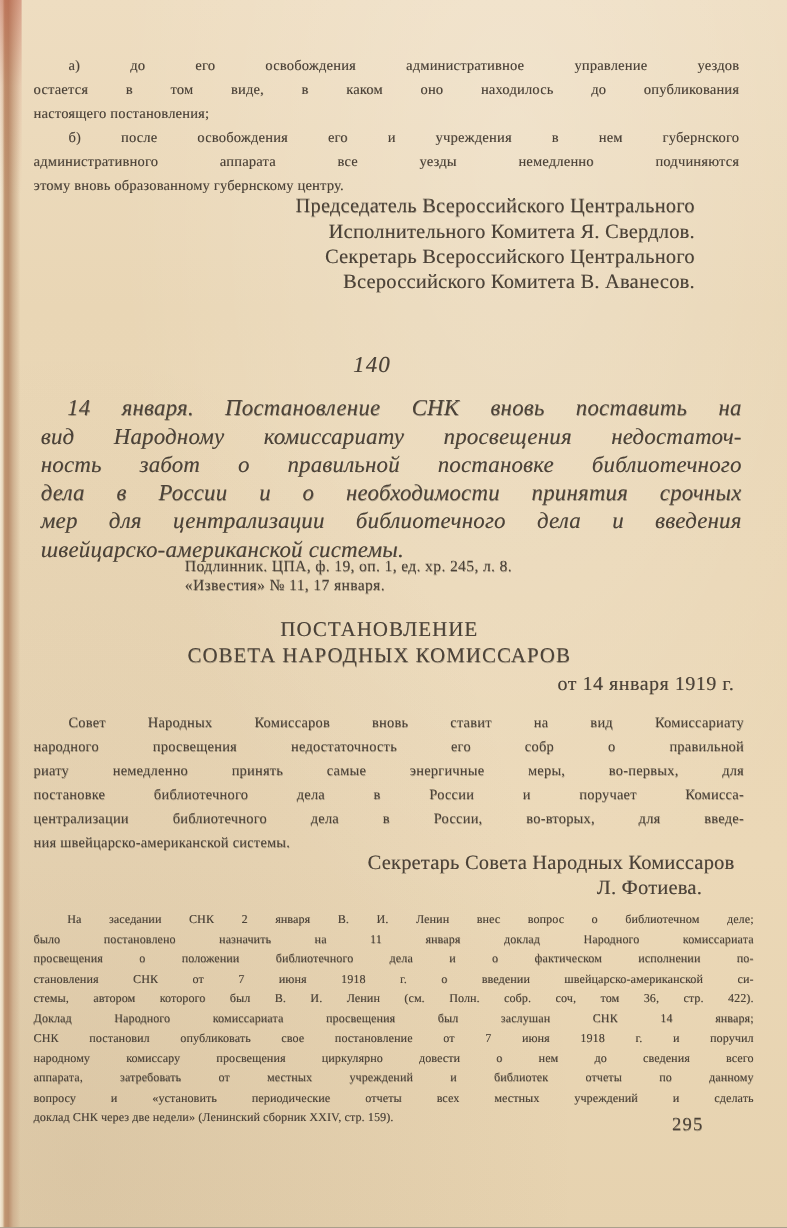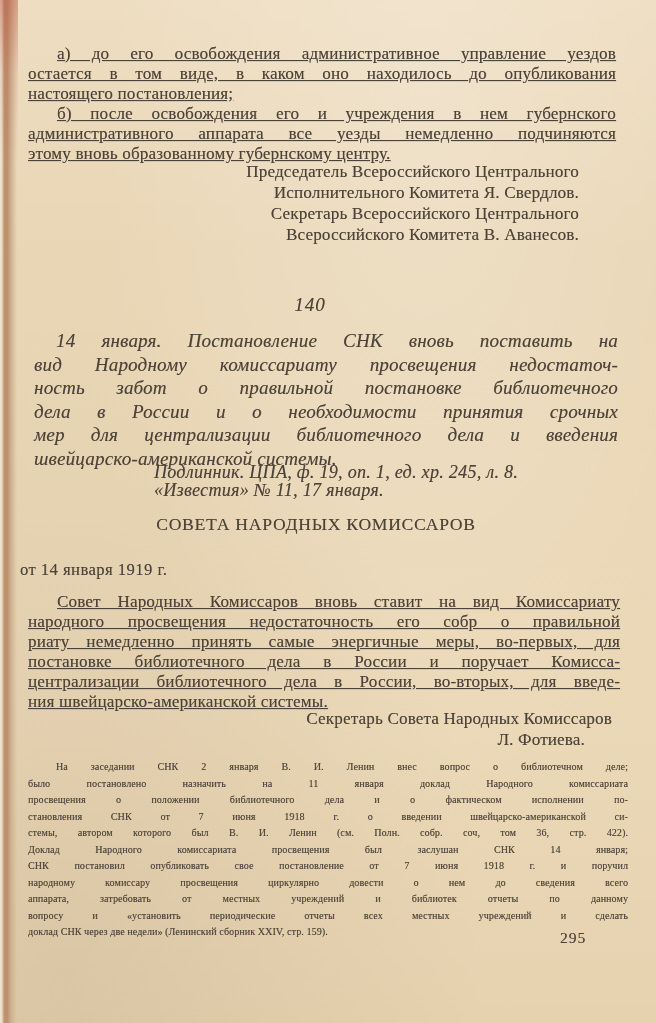--- a/index.html
+++ b/index.html
@@ -22,37 +22,37 @@
     background:
       linear-gradient(180deg, rgba(186,84,66,0.45) 0%, rgba(186,84,66,0.12) 7%, rgba(186,84,66,0) 16%),
       linear-gradient(90deg, #f3e9d6 0px, #e8d8bd 2px, #c09571 4px, #ba8f6d 7px, #cfb190 11px, rgba(207,177,144,0) 17px);
   }
   .abs{position:absolute;}
   .ln{min-height:1em;}
   .just .ln{text-align:justify;text-align-last:justify;}
   .just .ln:last-child{text-align-last:left;}
   .indent .ln:first-child{text-indent:29px;}
 
-  .bodytext{font-size:17px;line-height:20px;letter-spacing:0.2px;text-decoration:underline;}
+  .bodytext{font-size:12px;line-height:20px;letter-spacing:0.2px;}
   .clauses{left:28px;width:588px;}
   .sig{font-size:17px;line-height:20.5px;text-align:right;letter-spacing:0.2px;}
   .sig12{right:77px;}
   .sig3{right:44px;margin-left:20px;}
   .sig3 .ln:last-child{padding-right:27px;}
 
   .docnum{left:20px;width:580px;text-align:center;
           font-style:italic;font-size:19px;letter-spacing:1px;}
   .summary{left:34px;width:584px;font-style:italic;
            font-size:19px;line-height:23.5px;letter-spacing:0.2px;}
   .summary .ln:first-child{text-indent:22px;}
-  .source{left:154px;font-style:italic;font-size:18px;line-height:16px;letter-spacing:0.3px;}
+  .source{left:154px;font-size:13px;line-height:16px;letter-spacing:0.3px;}
 
   .heading{left:20px;width:592px;text-align:center;
            font-size:17.5px;line-height:22px;letter-spacing:0.8px;}
-  .date{left:20px;width:592px;text-align:left;font-size:16.5px;letter-spacing:0.5px;}
+  .date{left:20px;width:592px;text-align:right;font-size:16.5px;letter-spacing:0.5px;}
 
   .mainbody{left:28px;width:592px;}
   .footnote{left:28px;width:600px;font-size:10px;line-height:16.5px;letter-spacing:0.1px;}
   .footnote .ln:first-child{text-indent:28px;}
 
   .pagenum{left:560px;top:929px;font-size:15.5px;letter-spacing:1px;}
 </style>
 </head>
 <body>
 
@@ -91,20 +91,21 @@
       <div class="ln">мер для централизации библиотечного дела и введения</div>
       <div class="ln">швейцарско-американской системы.</div>
     </div>
 
   <div class="abs source" style="top:464px">
       <div class="ln">Подлинник. ЦПА, ф. 19, оп. 1, ед. хр. 245, л. 8.</div>
       <div class="ln">«Известия» № 11, 17 января.</div>
     </div>
 
   <div class="abs heading" style="top:513px">
+      <div class="ln">ПОСТАНОВЛЕНИЕ</div>
       <div class="ln">СОВЕТА НАРОДНЫХ КОМИССАРОВ</div>
     </div>
 
   <div class="abs date" style="top:560px">от 14 января 1919 г.</div>
 
   <div class="abs mainbody bodytext just indent" style="top:592px">
       <div class="ln">Совет Народных Комиссаров вновь ставит на вид Комиссариату</div>
       <div class="ln">народного просвещения недостаточность его собр о правильной</div>
       <div class="ln">риату немедленно принять самые энергичные меры, во-первых, для</div>
       <div class="ln">постановке библиотечного дела в России и поручает Комисса-</div>

